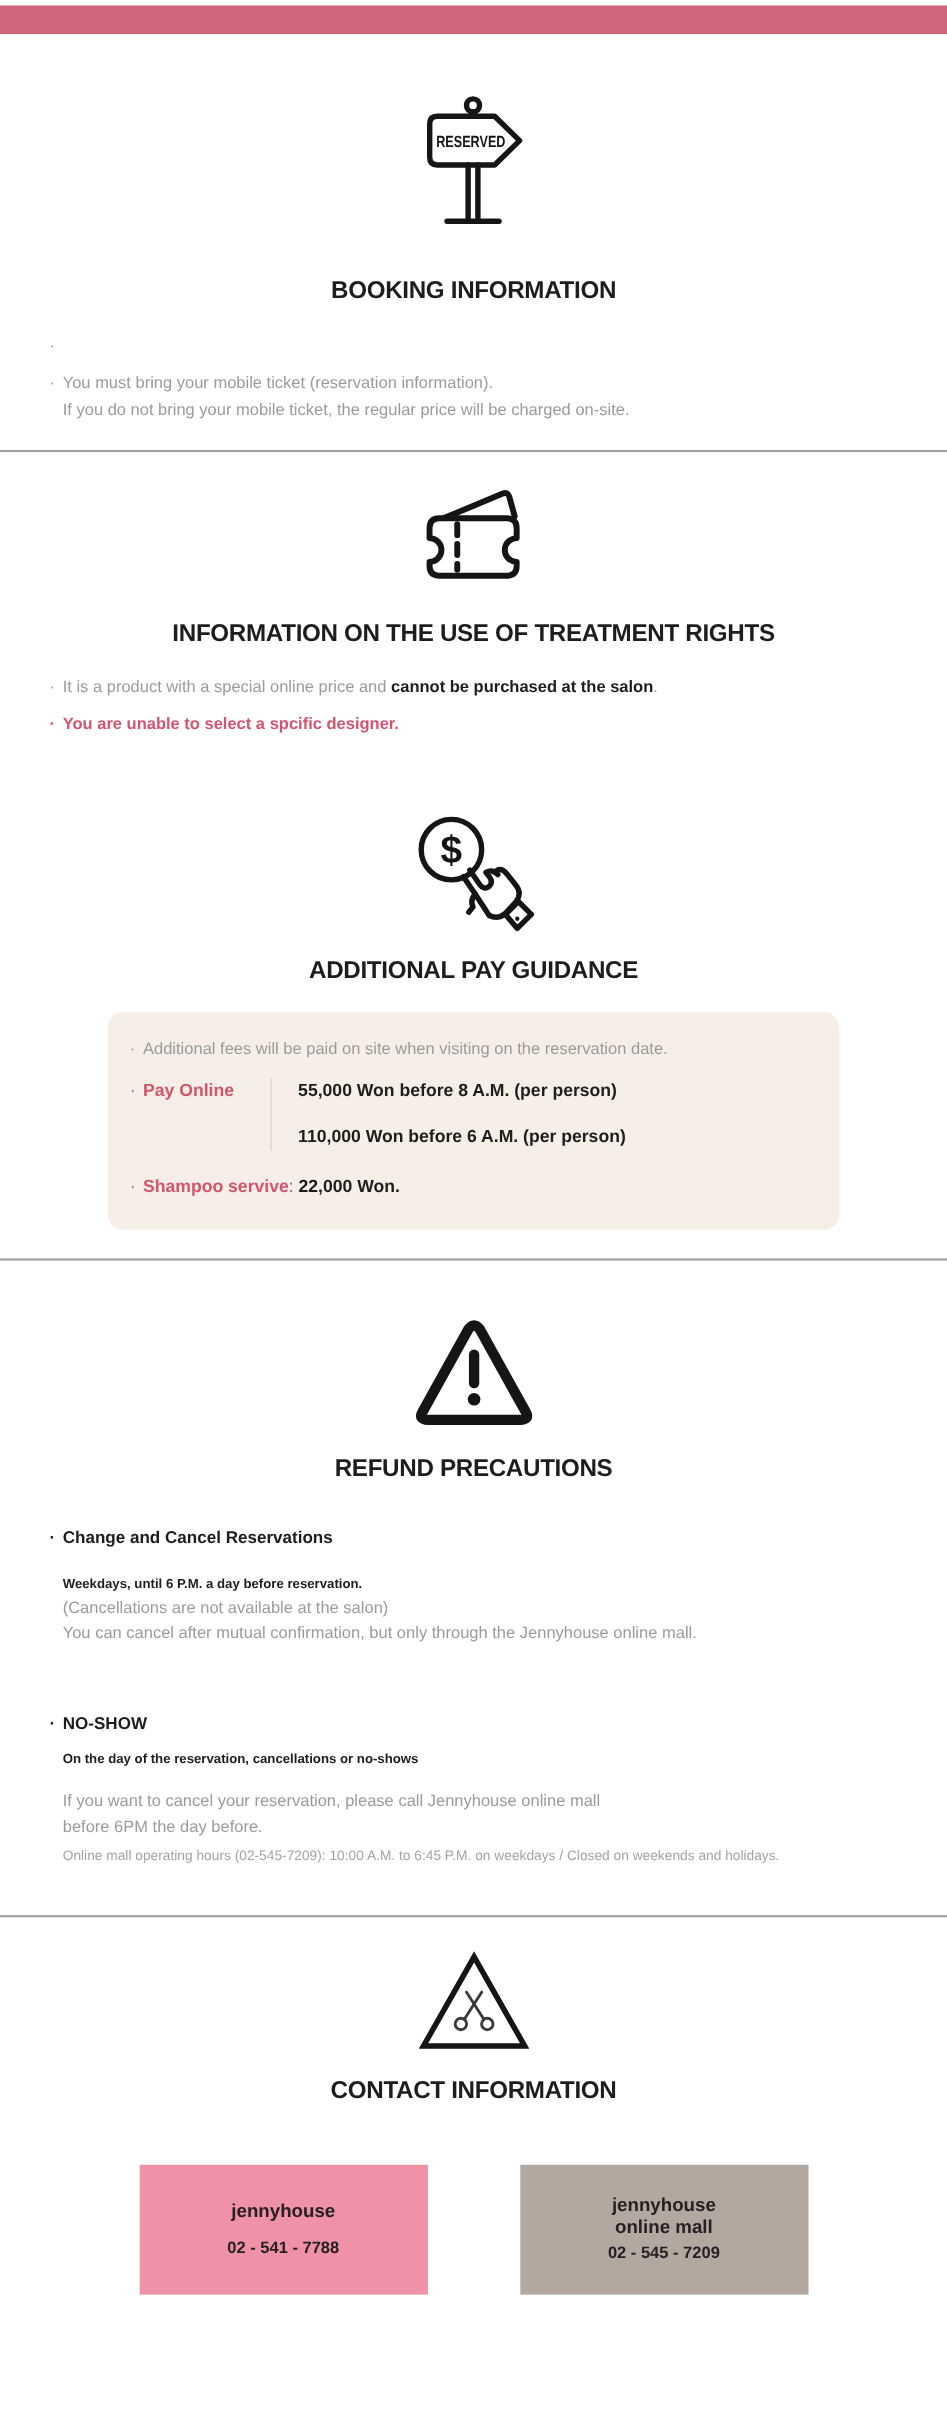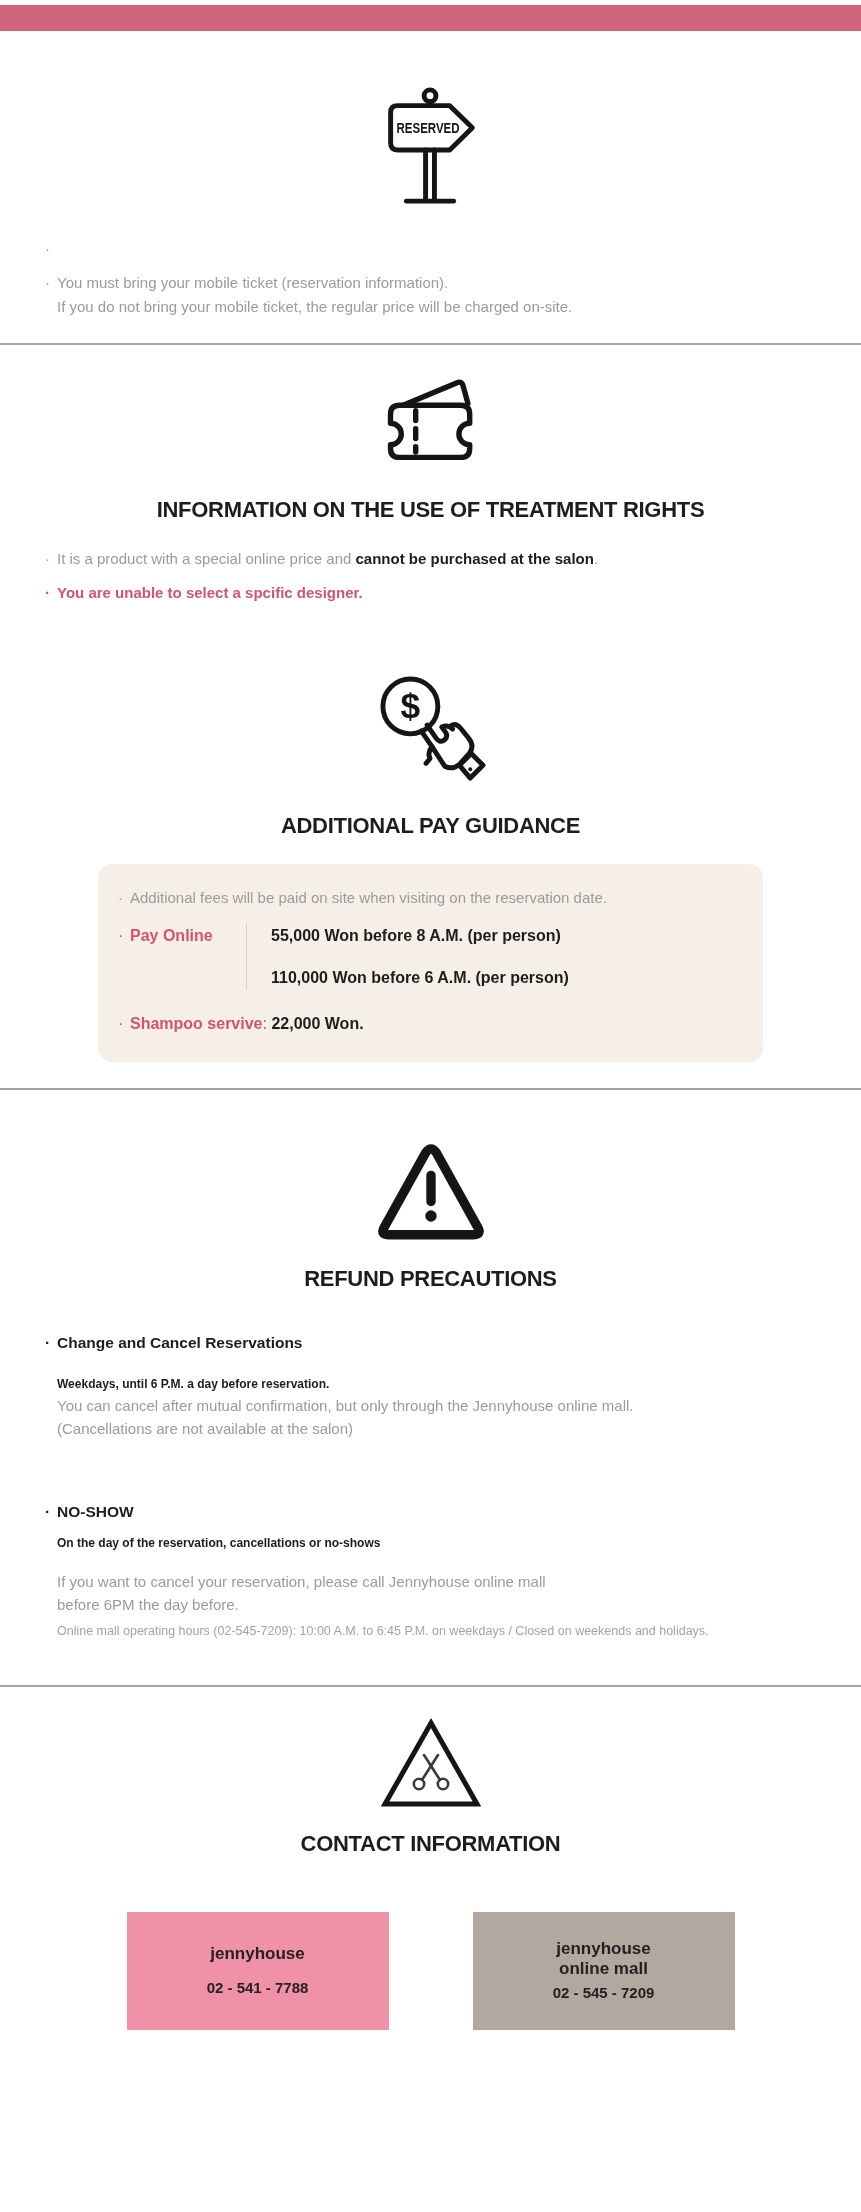--- a/index.html
+++ b/index.html
@@ -80,20 +80,21 @@
         <circle cx="49" cy="13" r="6"></circle>
         <line x1="49" y1="19" x2="49" y2="23"></line>
         <path d="M 16 23 H 69 L 92 45.5 L 69 68 H 16 Q 9 68 9 61 V 30 Q 9 23 16 23 Z" fill="#fff"></path>
         <line x1="44.5" y1="68" x2="44.5" y2="117"></line>
         <line x1="53.5" y1="68" x2="53.5" y2="117"></line>
         <line x1="25" y1="120" x2="73" y2="120"></line>
       </g>
       <text x="47" y="51" text-anchor="middle" font-size="15" font-weight="bold" fill="#151515" textLength="64" lengthAdjust="spacingAndGlyphs">RESERVED</text>
     </svg>
   </div>
+  <h2 class="section-title" style="margin-top:40px;">BOOKING INFORMATION</h2>
   <div class="bullets" style="margin-top:26px;">
     <div class="b-line">
       <span class="dot">·</span>
     </div>
     <div class="b-line gap">
       <span class="dot">·</span>
       <span>You must bring your mobile ticket (reservation information).</span>
     </div>
     <div class="indent">If you do not bring your mobile ticket, the regular price will be charged on-site.</div>
   </div>
@@ -130,21 +131,21 @@
       <g stroke="#151515" stroke-width="5" fill="none" stroke-linecap="round" stroke-linejoin="round">
         <circle cx="38" cy="32" r="28" fill="#fff"></circle>
         <path d="M 49 57 L 60 73"></path>
         <path d="M 55 51 L 64 64 Q 68 70 73 66 Q 77 62 73 57 L 70 53 Q 76 50 81 55 L 79 52 Q 84 48 89 54 L 97 64 Q 104 72 98 80 L 88 91 Q 81 97 73 93 L 60 73 Q 55 79 58 85 L 54 90"></path>
         <path d="M 88 92 L 100 80 L 112 92 L 99 105 Z" fill="#fff"></path>
       </g>
       <circle cx="99" cy="96" r="2" fill="#151515"></circle>
       <text x="38" y="44" text-anchor="middle" font-size="36" font-weight="bold" fill="#151515">$</text>
     </svg>
   </div>
-  <h2 class="section-title" style="margin-top:32px;">ADDITIONAL PAY GUIDANCE</h2>
+  <h2 class="section-title" style="margin-top:22px;">ADDITIONAL PAY GUIDANCE</h2>
   <div class="note-box">
     <div class="b-line">
       <span class="dot">·</span>
       <span>Additional fees will be paid on site when visiting on the reservation date.</span>
     </div>
     <div class="pay-row">
       <div class="pay-label">
         <span class="dot">·</span>
         <span class="pink">Pay Online</span>
       </div>
@@ -173,22 +174,22 @@
     </svg>
   </div>
   <h2 class="section-title" style="margin-top:26px;">REFUND PRECAUTIONS</h2>
   <div class="refund-body" style="margin-top:42px;">
     <div class="r-head">
       <span class="dot">·</span>
       <span>Change and Cancel Reservations</span>
     </div>
     <div class="r-bold" style="margin-top:22px;">Weekdays, until 6 P.M. a day before reservation.</div>
     <div class="r-gray">
+      <div>(Cancellations are not available at the salon)</div>
       <div>You can cancel after mutual confirmation, but only through the Jennyhouse online mall.</div>
-      <div>(Cancellations are not available at the salon)</div>
     </div>
     <div class="r-head" style="margin-top:63px;">
       <span class="dot">·</span>
       <span>NO-SHOW</span>
     </div>
     <div class="r-bold" style="margin-top:12px;">
       <div>On the day of the reservation, cancellations or no-shows</div>
     </div>
     <div class="r-gray" style="margin-top:17px;">
       <div>If you want to cancel your reservation, please call Jennyhouse online mall</div>

